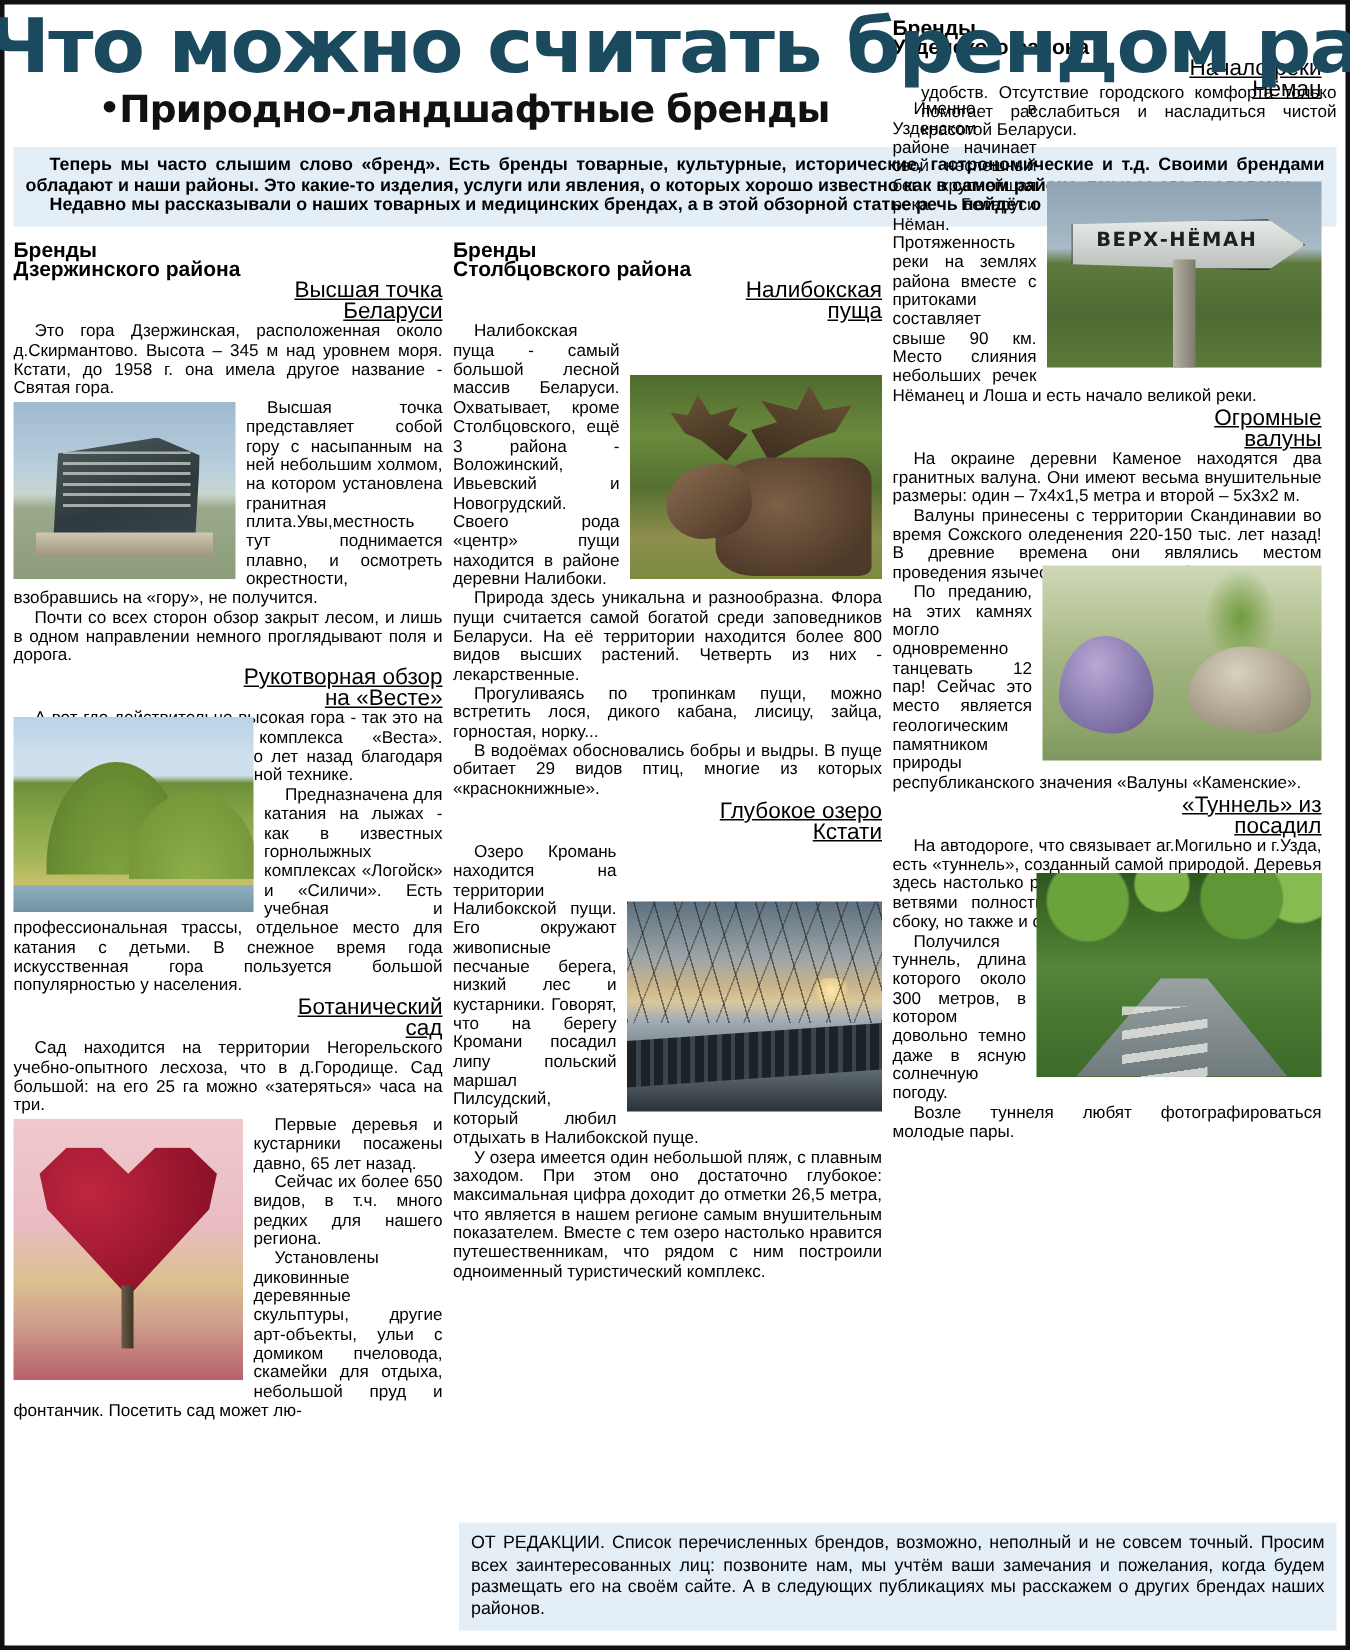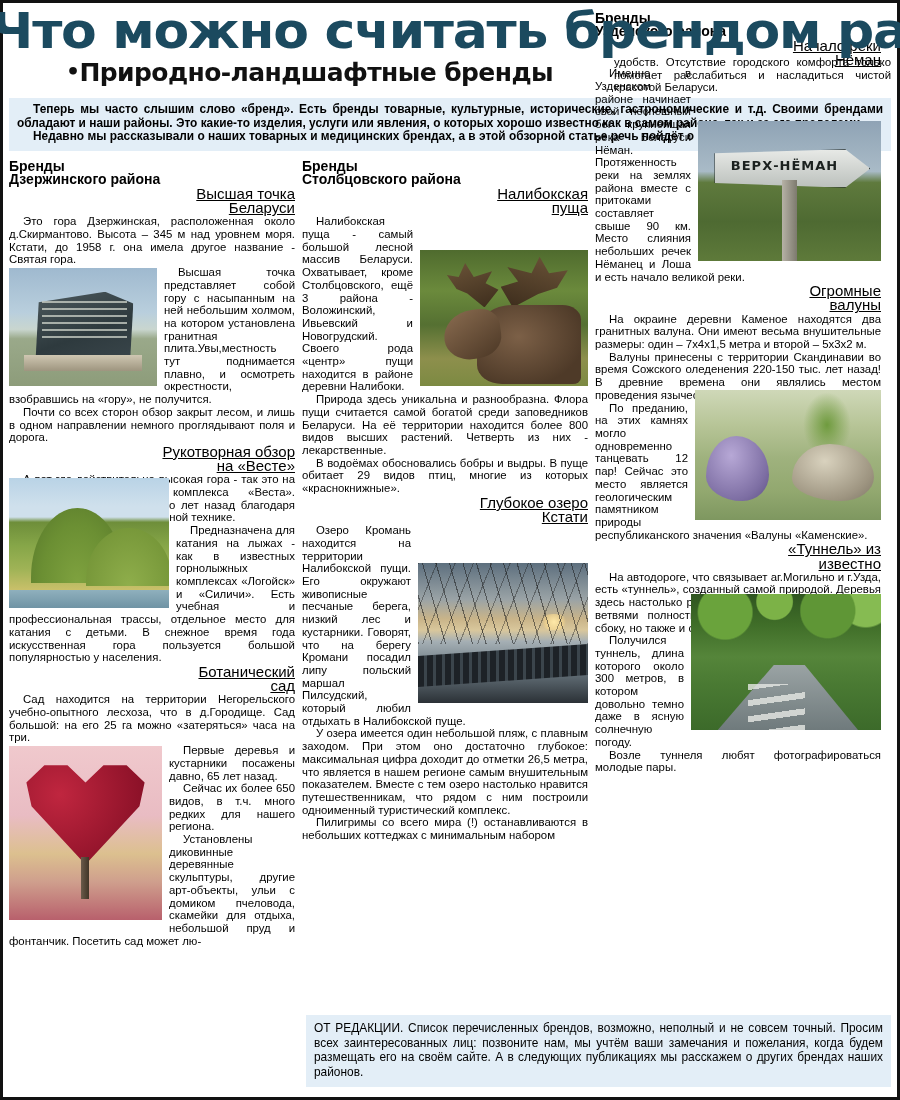--- a/index.html
+++ b/index.html
@@ -330,61 +330,61 @@
       <div class="sub-head">пуща</div>
       <div class="photo right ph-moose" style="width:168px;height:136px;margin-top:35px">
         <div class="antlerL"></div>
         <div class="antlerR"></div>
         <div class="body"></div>
         <div class="head"></div>
       </div>
       <p>Налибокская пуща - самый большой лесной массив Беларуси. Охватывает, кроме Столбцовского, ещё 3 района - Воложинский, Ивьевский и Новогрудский. Своего рода «центр» пущи находится в районе деревни Налибоки.</p>
       <p>Природа здесь уникальна и разнообразна. Флора пущи считается самой богатой среди заповедников Беларуси. На её территории находится более 800 видов высших растений. Четверть из них - лекарственные.</p>
       <div class="clear"></div>
+      <p>Прогуливаясь по тропинкам пущи, можно встретить лося, дикого кабана, лисицу, зайца, горностая, норку...</p>
       <p>В водоёмах обосновались бобры и выдры. В пуще обитает 29 видов птиц, многие из которых «краснокнижные».</p>
       <div class="sub-head">Глубокое озеро</div>
       <div class="sub-head">Кстати</div>
       <div class="photo right ph-lake" style="width:170px;height:140px;margin-top:39px">
         <div class="sun"></div>
         <div class="branches"></div>
         <div class="dock"></div>
       </div>
       <p>Озеро Кромань находится на территории Налибокской пущи. Его окружают живописные песчаные берега, низкий лес и кустарники. Говорят, что на берегу Кромани посадил липу польский маршал Пилсудский, который любил отдыхать в Налибокской пуще.</p>
       <div class="clear"></div>
       <p>У озера имеется один небольшой пляж, с плавным заходом. При этом оно достаточно глубокое: максимальная цифра доходит до отметки 26,5 метра, что является в нашем регионе самым внушительным показателем. Вместе с тем озеро настолько нравится путешественникам, что рядом с ним построили одноименный туристический комплекс.</p>
-      <p>Пилигримы со всего мира (!) останавливаются в небольших коттеджах с минимальным набором</p>
     </div>
 
     <div class="col body-text col3-shift">
       <div style="height:58px"></div>
       <div class="sect-head">Бренды</div>
       <div class="sect-head" style="margin-top:-1px">Узденского района</div>
       <div class="sub-head">Начало реки</div>
       <div class="sub-head">Нёман</div>
-      <div class="photo right ph-sign" style="width:183px;height:140px;margin-top:54px">
+      <div class="photo right ph-sign" style="width:183px;height:124px;margin-top:54px">
         <div class="board">
           <span>ВЕРХ-НЁМАН</span>
         </div>
         <div class="post"></div>
       </div>
       <p>Именно в Узденском районе начинает свой неспешный бег крупнейшая река Беларуси Нёман. Протяженность реки на землях района вместе с притоками составляет свыше 90 км. Место слияния небольших речек Нёманец и Лоша и есть начало великой реки.</p>
       <div class="clear"></div>
       <div class="sub-head">Огромные</div>
       <div class="sub-head">валуны</div>
       <p>На окраине деревни Каменое находятся два гранитных валуна. Они имеют весьма внушительные размеры: один – 7х4х1,5 метра и второй – 5х3х2 м.</p>
       <p>Валуны принесены с территории Скандинавии во время Сожского оледенения 220-150 тыс. лет назад! В древние времена они являлись местом проведения языческих ритуалов и обрядов.</p>
       <div class="photo right ph-boulder" style="width:186px;height:130px;margin-top:-12px">
         <div class="tree"></div>
         <div class="b1"></div>
         <div class="b2"></div>
       </div>
       <p>По преданию, на этих камнях могло одновременно танцевать 12 пар! Сейчас это место является геологическим памятником природы республиканского значения «Валуны «Каменские».</p>
       <div class="clear"></div>
       <div class="sub-head">«Туннель» из</div>
-      <div class="sub-head">известно</div>
+      <div class="sub-head">посадил</div>
       <p>На автодороге, что связывает аг.Могильно и г.Узда, есть «туннель», созданный самой природой. Деревья здесь настолько раскидистые и мощные, что своими ветвями полностью закрывают дорогу не только сбоку, но также и сверху.</p>
       <div class="photo right ph-road" style="width:190px;height:136px;margin-top:-40px">
         <div class="canopy"></div>
         <div class="asphalt"></div>
         <div class="line"></div>
       </div>
       <p>Получился туннель, длина которого около 300 метров, в котором довольно темно даже в ясную солнечную погоду.</p>
       <div class="clear"></div>
       <p>Возле туннеля любят фотографироваться молодые пары.</p>
     </div>

